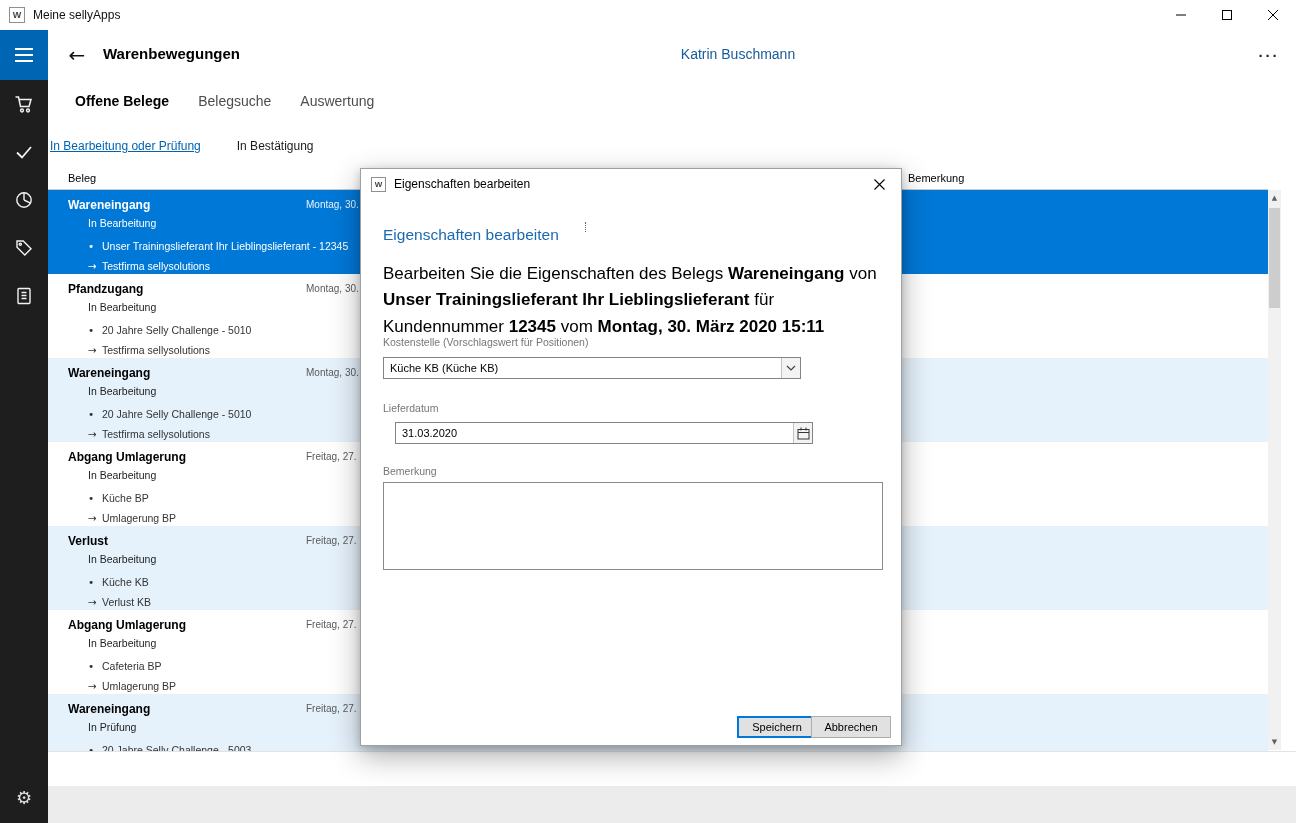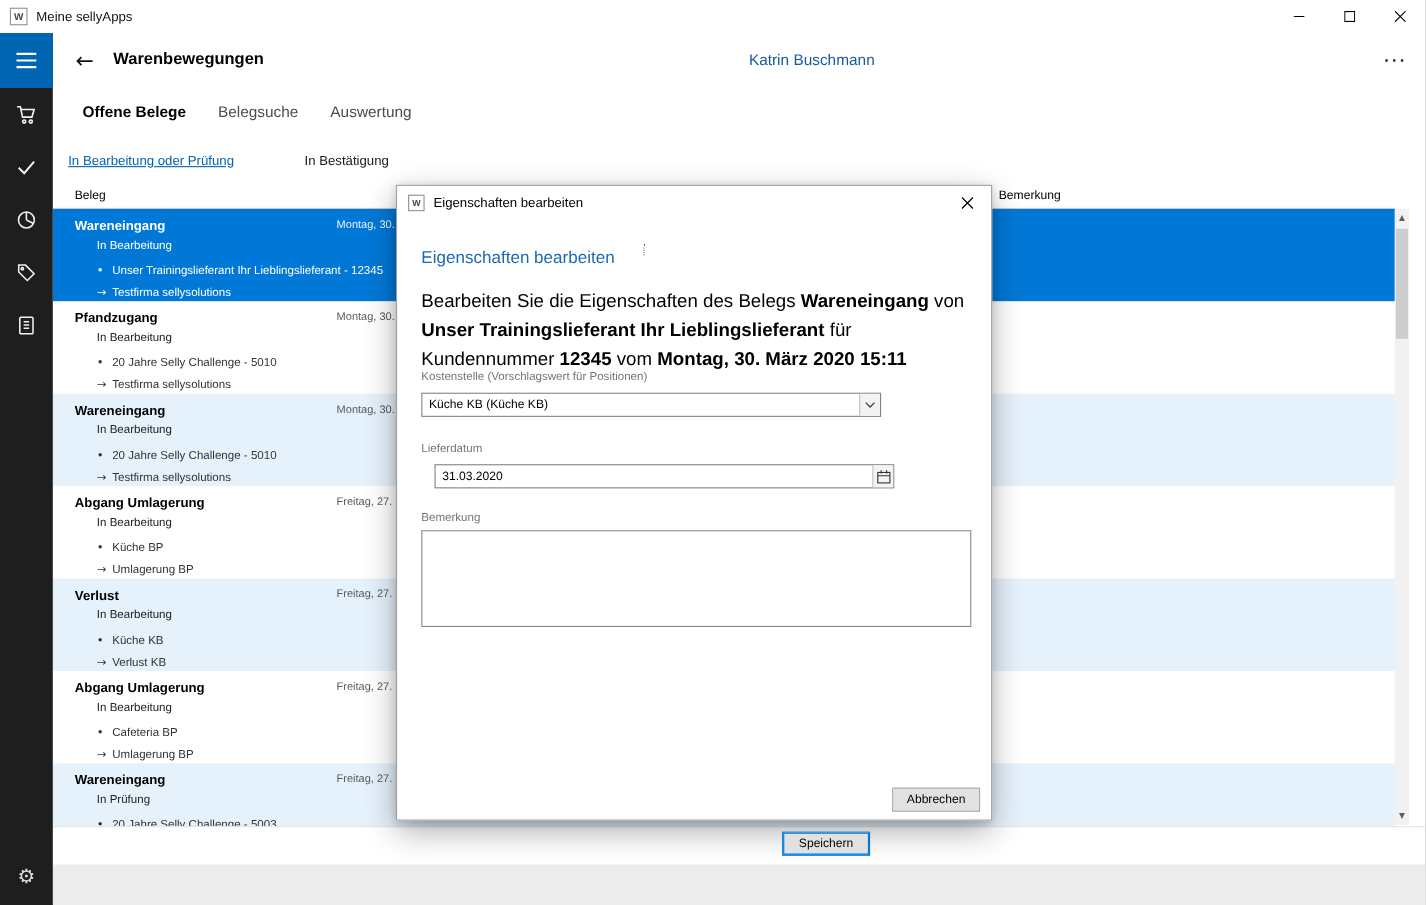--- a/index.html
+++ b/index.html
@@ -39,21 +39,21 @@
                color:var(--username,#175a9b); cursor:pointer; }
   .more-btn { position:absolute; right:10px; top:10px; width:34px; height:30px; border:none; background:transparent;
               font-size:15px; font-weight:bold; letter-spacing:2px; color:#222; cursor:pointer; }
 
   .tabs { position:absolute; top:50px; left:0; right:0; height:42px; display:flex; align-items:center;
           padding-left:27px; gap:29px; }
   .tab { font-size:14px; color:#4d4d4d; cursor:pointer; }
   .tab.active { font-weight:bold; color:#000; }
 
   .subtabs { position:absolute; top:98px; left:0; right:0; height:36px; display:flex; align-items:center;
-             padding-left:14px; gap:64px; }
+             padding-left:2px; gap:36px; }
   .subtab { font-size:12px; color:#1a1a1a; cursor:pointer; }
   .subtab.active { color:var(--link,#0063b1); text-decoration:underline; }
 
   
   .list { position:absolute; top:138px; left:0; right:0; height:584px; overflow:hidden; border-bottom:1px solid #e3e3e3; }
   .list-head { position:absolute; top:0; left:0; width:1220px; height:22px; border-bottom:1px solid #c9c9c9; background:#fff; }
   .col-beleg { position:absolute; left:20px; top:4px; font-size:11px; }
   .col-bemerkung { position:absolute; left:860px; top:4px; font-size:11px; }
 
   .rows { position:absolute; top:22px; left:0; width:1220px; }
@@ -100,21 +100,21 @@
   .combo { position:absolute; left:22px; width:418px; height:22px; border:1px solid #838383; background:#fff;
            display:flex; align-items:center; cursor:pointer; }
   .combo.c1 { top:188px; } .combo.c2 { top:253px;margin-left:12px; }
   .combo-val { flex:1; padding-left:6px; font-size:11px; color:#000; }
   .combo-btn { width:19px; height:20px; border-left:1px solid #c2c2c2; background:#f3f3f3;
                display:flex; align-items:center; justify-content:center; cursor:pointer; }
   .dlg-textarea { position:absolute; left:22px; top:313px; width:500px; height:88px; border:1px solid #8a8a8a;
                   background:#fff; font-size:11px; padding:4px 6px; cursor:text; }
   .dlg-btn { position:absolute; top:547px; height:22px; width:80px; font-size:11px; font-family:inherit;
              background:#e1e1e1; border:1px solid #adadad; cursor:pointer; }
-  .dlg-btn.save { right:110px; border:1px solid var(--accent,#0078d7); box-shadow:inset 0 0 0 1px var(--accent,#0078d7);margin-top:40px; }
+  .dlg-btn.save { right:84px; border:1px solid var(--accent,#0078d7); box-shadow:inset 0 0 0 1px var(--accent,#0078d7); }
   .dlg-btn.cancel { right:10px; }
 </style>
 </head>
 <body>
 
 <div id="app">
 
   <div class="titlebar">
     <span class="applogo">W</span>
     <span class="tb-title">Meine sellyApps</span>

